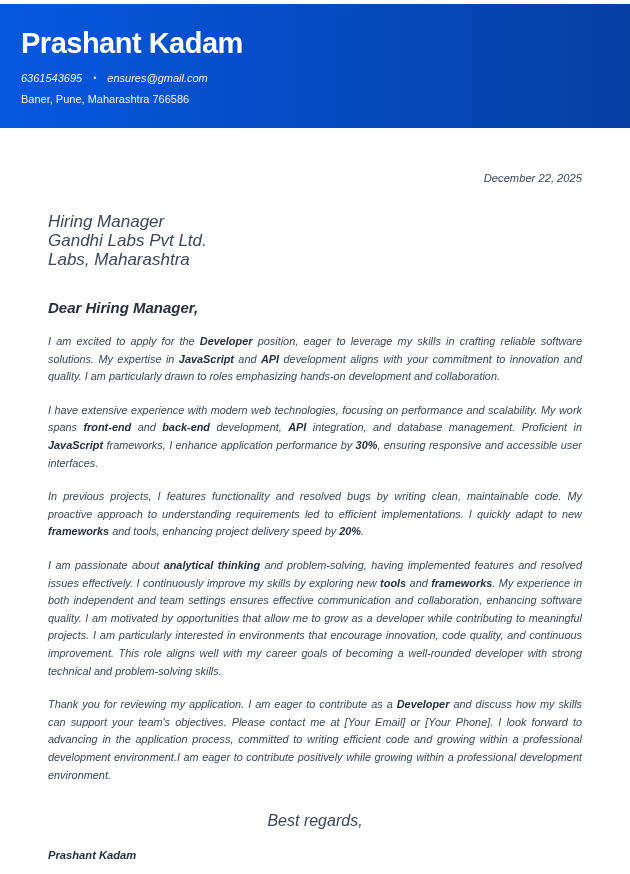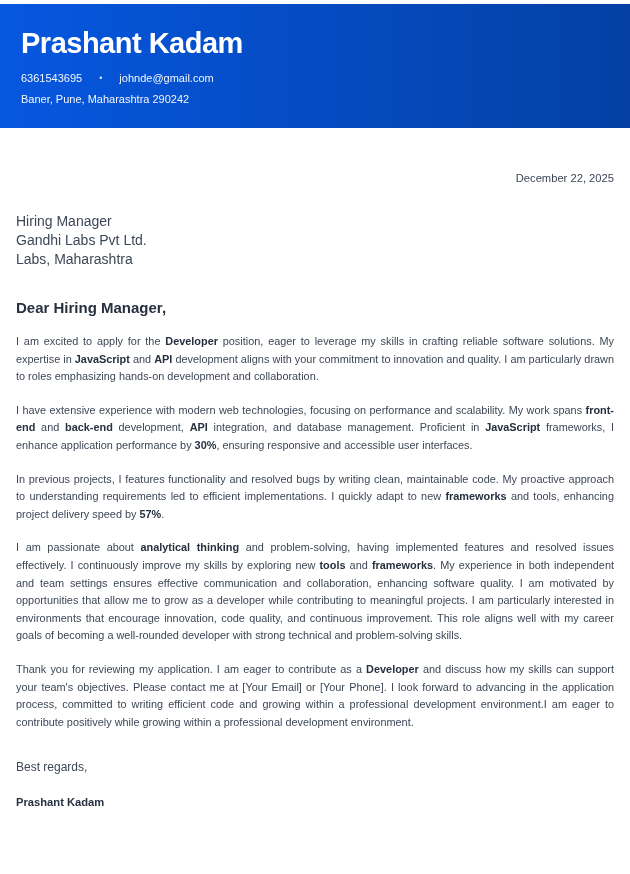--- a/index.html
+++ b/index.html
@@ -23,108 +23,111 @@
   }
   .candidate-name {
     font-size: 29px;
     font-weight: 700;
     letter-spacing: -0.5px;
     line-height: 1.1;
   }
   .contact-row {
     display: flex;
     align-items: center;
-    gap: 17px;
+    gap: 11px;
     margin-top: 12px;
     font-size: 11px;
     color: rgba(255,255,255,0.95);
+    font-style: italic;
   }
   .contact-row .dot {
     font-size: 9px;
     opacity: 0.9;
   }
   .address-line {
     margin-top: 9px;
     font-size: 11px;
     color: rgba(255,255,255,0.95);
   }
 
   .letter-body {
-    padding: 0 16px;
+    padding: 0 48px;
     color: #3d4757;
     font-size: 10.9px;
     line-height: 17.6px;
+    font-style: italic;
   }
   .letter-date {
     margin-top: 42px;
     text-align: right;
     font-size: 11.2px;
   }
   .recipient-block {
     margin-top: 24px;
-    font-size: 14px;
+    font-size: 17px;
     line-height: 19.3px;
   }
   .salutation {
     margin-top: 30px;
     font-weight: 700;
     color: #27303f;
     font-size: 15px;
   }
   .para {
     margin-top: 16px;
     text-align: justify;
   }
   .para strong {
     font-weight: 700;
     color: #27303f;
   }
   .closing {
     margin-top: 28px;
-    font-size: 12px;
+    font-size: 16px;
+    text-align: center;
   }
   .signature {
     margin-top: 17px;
     font-weight: 700;
     color: #27303f;
     font-size: 11.2px;
   }
 </style>
 </head>
 <body>
 
 <div class="page">
 
   <header class="header" style="background: linear-gradient(90deg, rgb(6, 87, 224) 0%, rgb(4, 64, 164) 100%); color: rgb(255, 255, 255);">
     <h1 class="candidate-name">Prashant Kadam</h1>
     <div class="contact-row">
       <span>6361543695</span>
       <span class="dot">•</span>
-      <span>johnde@gmail.com</span>
+      <span>ensures@gmail.com</span>
     </div>
-    <div class="address-line">Baner, Pune, Maharashtra 290242</div>
+    <div class="address-line">Baner, Pune, Maharashtra 766586</div>
   </header>
 
   <main class="letter-body" style="color: rgb(61, 71, 87);">
 
     <div class="letter-date">December 22, 2025</div>
 
     <div class="recipient-block">
       <div>Hiring Manager</div>
       <div>Gandhi Labs Pvt Ltd.</div>
       <div>Labs, Maharashtra</div>
     </div>
 
     <div class="salutation">Dear Hiring Manager,</div>
 
     <p class="para"><span>I am excited to apply for the </span><strong>Developer</strong><span> position, eager to leverage my skills in crafting reliable software solutions. My expertise in </span><strong>JavaScript</strong><span> and </span><strong>API</strong><span> development aligns with your commitment to innovation and quality. I am particularly drawn to roles emphasizing hands-on development and collaboration.</span></p>
 
     <p class="para"><span>I have extensive experience with modern web technologies, focusing on performance and scalability. My work spans </span><strong>front-end</strong><span> and </span><strong>back-end</strong><span> development, </span><strong>API</strong><span> integration, and database management. Proficient in </span><strong>JavaScript</strong><span> frameworks, I enhance application performance by </span><strong>30%</strong><span>, ensuring responsive and accessible user interfaces.</span></p>
 
-    <p class="para"><span>In previous projects, I features functionality and resolved bugs by writing clean, maintainable code. My proactive approach to understanding requirements led to efficient implementations. I quickly adapt to new </span><strong>frameworks</strong><span> and tools, enhancing project delivery speed by </span><strong>57%</strong><span>.</span></p>
+    <p class="para"><span>In previous projects, I features functionality and resolved bugs by writing clean, maintainable code. My proactive approach to understanding requirements led to efficient implementations. I quickly adapt to new </span><strong>frameworks</strong><span> and tools, enhancing project delivery speed by </span><strong>20%</strong><span>.</span></p>
 
     <p class="para"><span>I am passionate about </span><strong>analytical thinking</strong><span> and problem-solving, having implemented features and resolved issues effectively. I continuously improve my skills by exploring new </span><strong>tools</strong><span> and </span><strong>frameworks</strong><span>. My experience in both independent and team settings ensures effective communication and collaboration, enhancing software quality. I am motivated by opportunities that allow me to grow as a developer while contributing to meaningful projects. I am particularly interested in environments that encourage innovation, code quality, and continuous improvement. This role aligns well with my career goals of becoming a well-rounded developer with strong technical and problem-solving skills.</span></p>
 
     <p class="para"><span>Thank you for reviewing my application. I am eager to contribute as a </span><strong>Developer</strong><span> and discuss how my skills can support your team's objectives. Please contact me at [Your Email] or [Your Phone]. I look forward to advancing in the application process, committed to writing efficient code and growing within a professional development environment.I am eager to contribute positively while growing within a professional development environment.</span></p>
 
     <div class="closing">Best regards,</div>
 
     <div class="signature">Prashant Kadam</div>
 
   </main>

